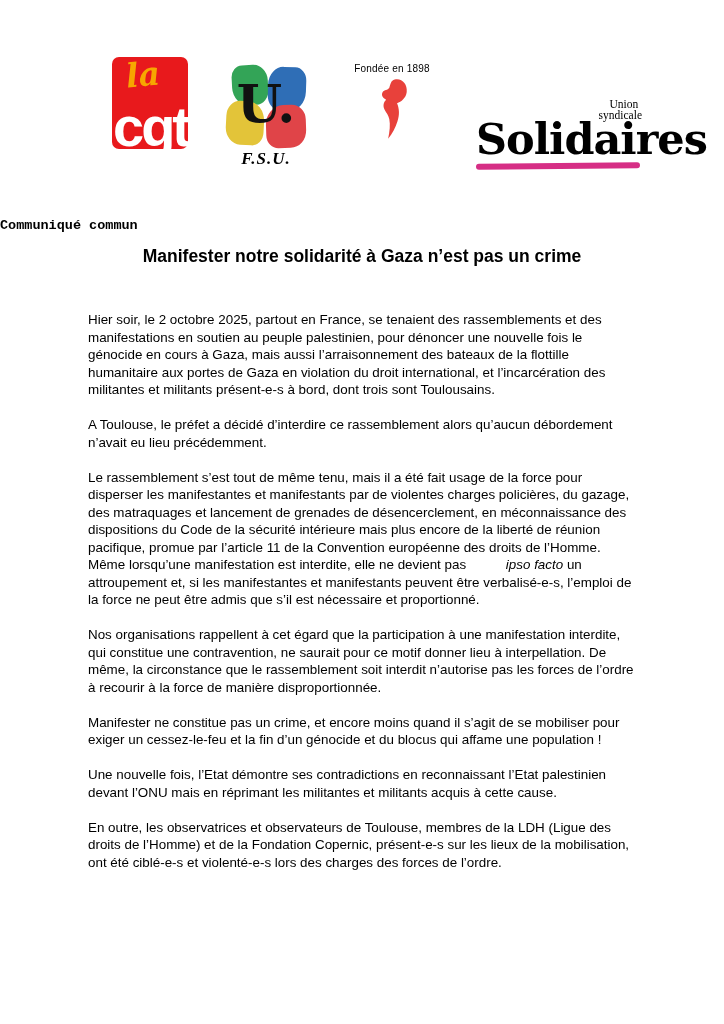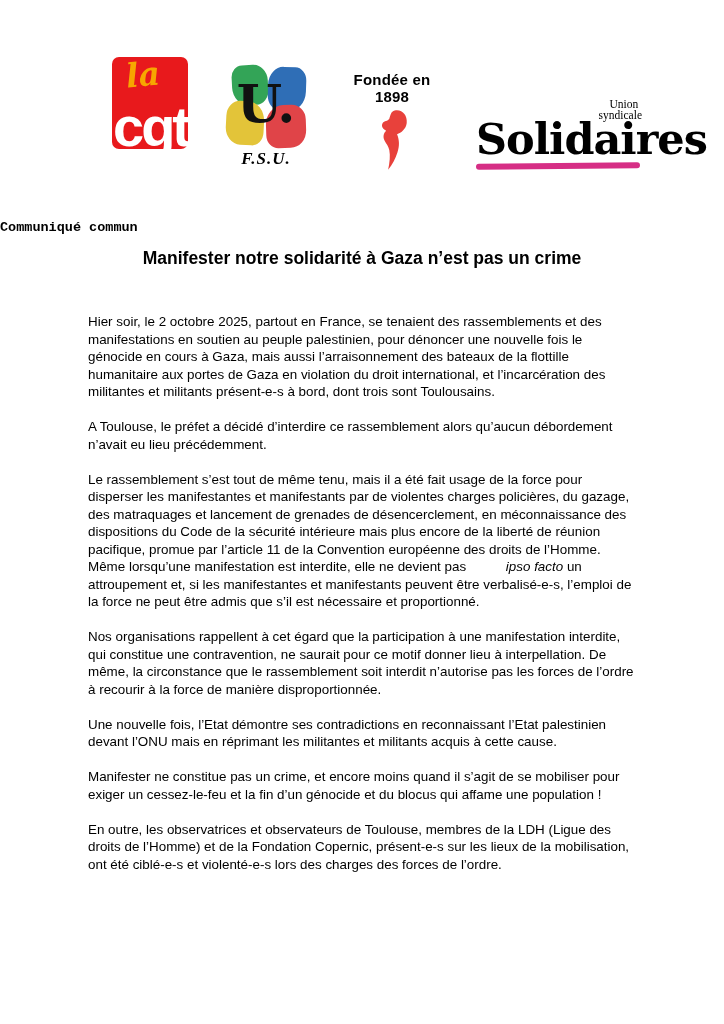--- a/index.html
+++ b/index.html
@@ -33,21 +33,21 @@
   .fsu-u{position:absolute;left:50%;top:46%;transform:translate(-50%,-50%);
          font-family:"DejaVu Serif",serif;font-weight:700;font-size:52px;
          color:#111;line-height:1;}
   .fsu-caption{margin-top:0;font-family:"Liberation Serif",serif;
                font-style:italic;font-weight:700;font-size:17px;letter-spacing:1px;}
   
   .logo-ldh{flex:none;width:96px;text-align:center;}
   .ldh-word{font-size:33px;letter-spacing:4px;line-height:1;white-space:nowrap;}
   .ldh-l{font-weight:400;}
   .ldh-dh{font-weight:700;}
-  .ldh-tagline{font-size:15px;font-weight:700;margin-top:14px;letter-spacing:0.2px;}
+  .ldh-tagline{font-size:10px;font-weight:400;margin-top:6px;letter-spacing:0.2px;}
   .ldh-mark{display:block;margin:4px auto 0;width:50px;height:62px;}
   
   .logo-sol{position:relative;flex:none;width:168px;margin-top:26px;}
   .sol-caption{position:absolute;top:0;right:2px;
                font-family:"Liberation Serif",serif;font-size:11.5px;
                line-height:11px;text-align:left;margin-top:16px;}
   .sol-cap1{display:block;margin-left:11px;}
   .sol-cap2{display:block;}
   .sol-name{font-family:"DejaVu Serif",serif;font-weight:700;font-size:43px;
             letter-spacing:-1px;margin-top:35px;line-height:1;white-space:nowrap;}
@@ -103,18 +103,18 @@
   </div>
 
   <div class="kicker">Communiqué commun</div>
   <h1 class="title">Manifester notre solidarité à Gaza n’est pas un crime</h1>
 
   <div class="content">
     <p>Hier soir, le 2 octobre 2025, partout en France, se tenaient des rassemblements et des manifestations en soutien au peuple palestinien, pour dénoncer une nouvelle fois le génocide en cours à Gaza, mais aussi l’arraisonnement des bateaux de la flottille humanitaire aux portes de Gaza en violation du droit international, et l’incarcération des militantes et militants présent-e-s à bord, dont trois sont Toulousains.</p>
     <p>A Toulouse, le préfet a décidé d’interdire ce rassemblement alors qu’aucun débordement n’avait eu lieu précédemment.</p>
     <p><span>Le rassemblement s’est tout de même tenu, mais il a été fait usage de la force pour disperser les manifestantes et manifestants par de violentes charges policières, du gazage, des matraquages et lancement de grenades de désencerclement, en méconnaissance des dispositions du Code de la sécurité intérieure mais plus encore de la liberté de réunion pacifique, promue par l’article 11 de la Convention européenne des droits de l’Homme. Même lorsqu’une manifestation est interdite, elle ne devient pas </span><em>ipso facto</em><span> un attroupement et, si les manifestantes et manifestants peuvent être verbalisé-e-s, l’emploi de la force ne peut être admis que s’il est nécessaire et proportionné.</span></p>
     <p>Nos organisations rappellent à cet égard que la participation à une manifestation interdite, qui constitue une contravention, ne saurait pour ce motif donner lieu à interpellation. De même, la circonstance que le rassemblement soit interdit n’autorise pas les forces de l’ordre à recourir à la force de manière disproportionnée.</p>
+    <p>Manifester ne constitue pas un crime, et encore moins quand il s’agit de se mobiliser pour exiger un cessez-le-feu et la fin d’un génocide et du blocus qui affame une population !</p>
     <p>Une nouvelle fois, l’Etat démontre ses contradictions en reconnaissant l’Etat palestinien devant l’ONU mais en réprimant les militantes et militants acquis à cette cause.</p>
-    <p>Manifester ne constitue pas un crime, et encore moins quand il s’agit de se mobiliser pour exiger un cessez-le-feu et la fin d’un génocide et du blocus qui affame une population !</p>
     <p>En outre, les observatrices et observateurs de Toulouse, membres de la LDH (Ligue des droits de l’Homme) et de la Fondation Copernic, présent-e-s sur les lieux de la mobilisation, ont été ciblé-e-s et violenté-e-s lors des charges des forces de l’ordre.</p>
   </div>
 
 </div>
 
 </body></html>

